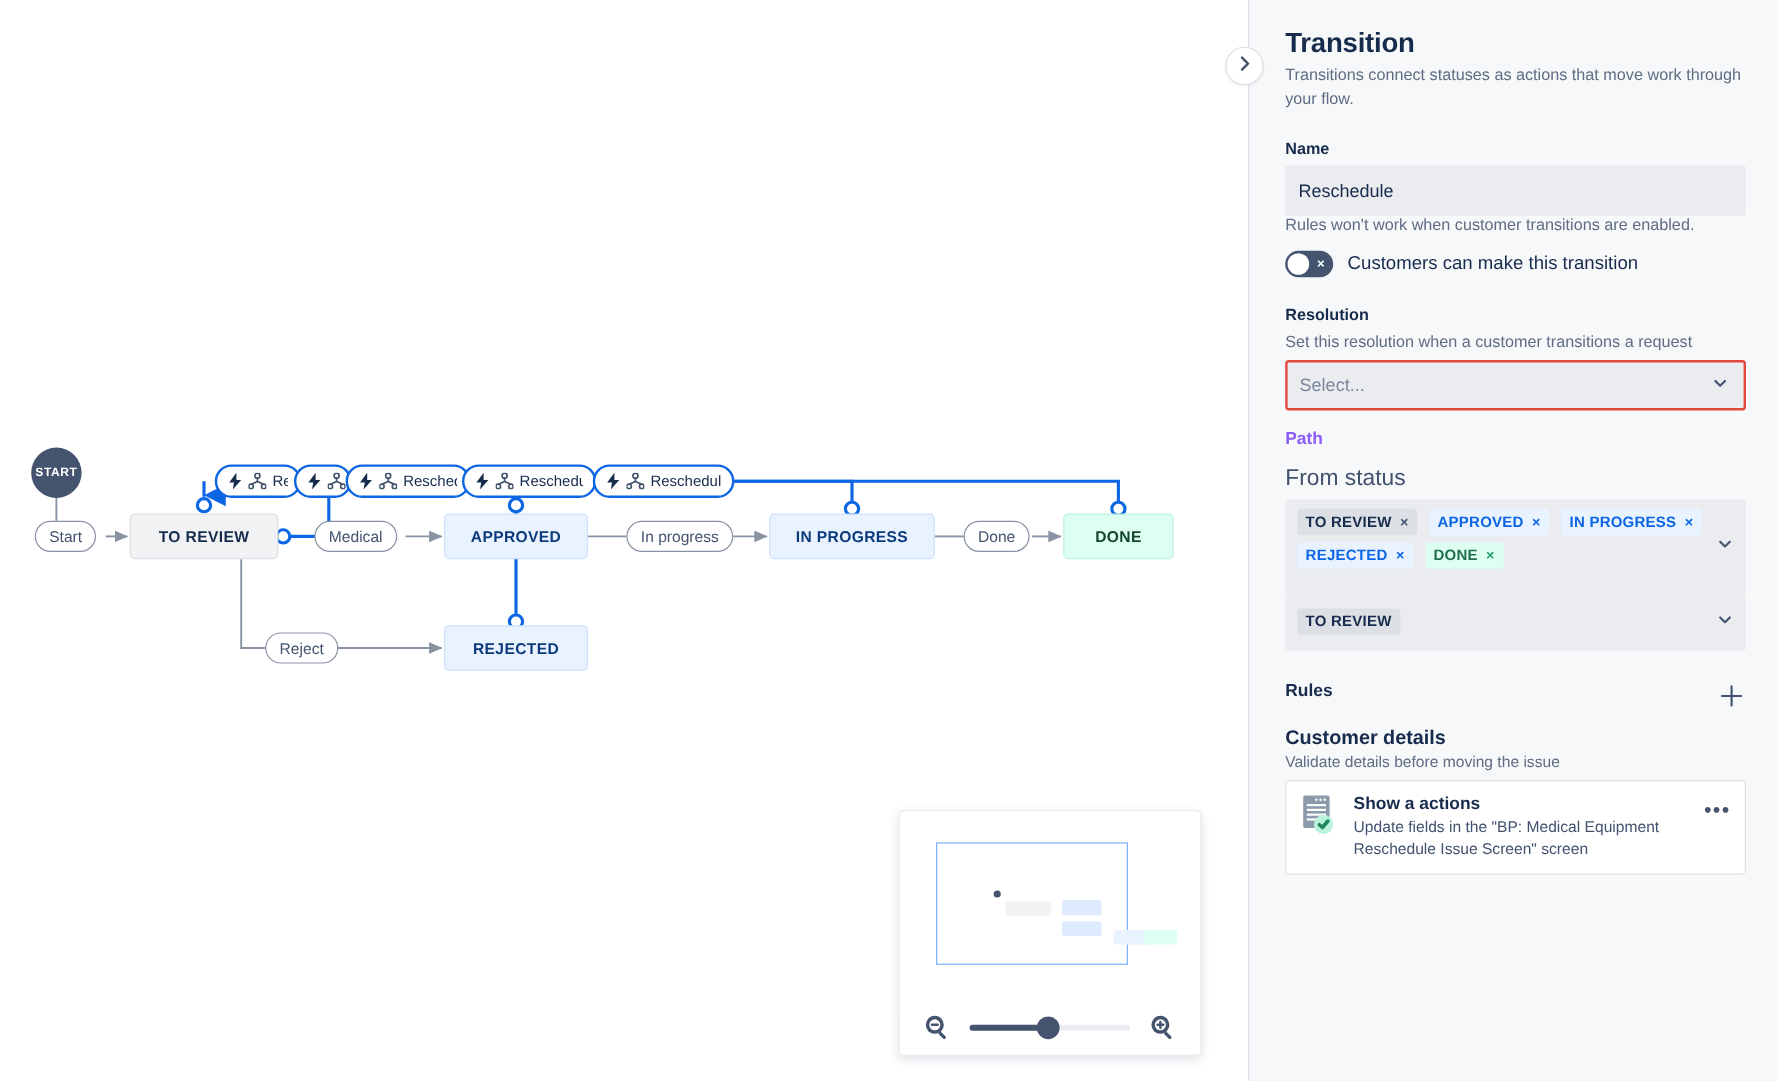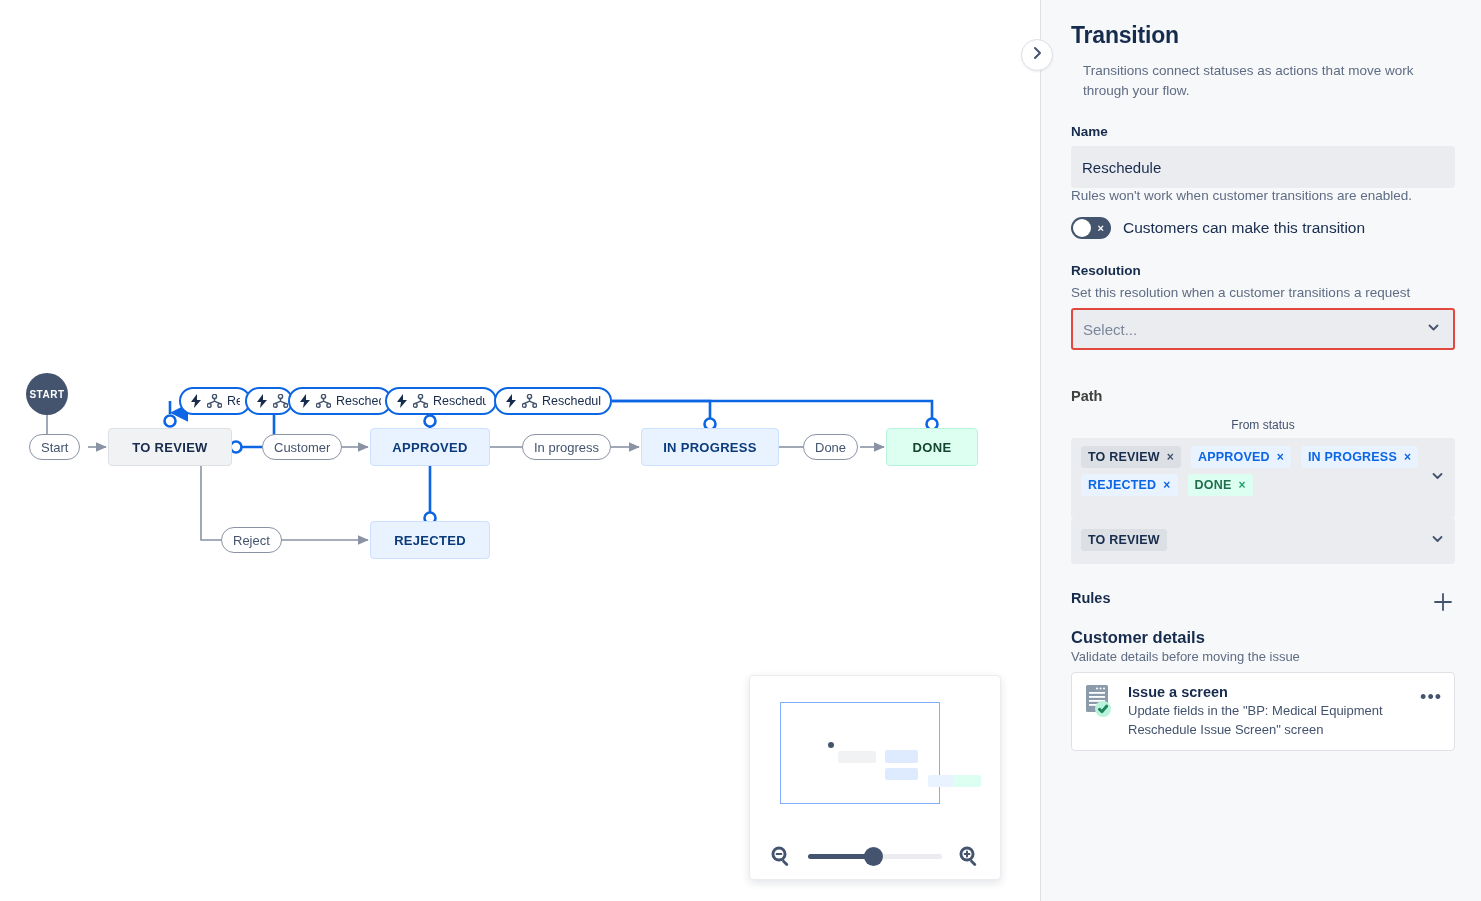--- a/index.html
+++ b/index.html
@@ -97,21 +97,21 @@
     width: 32px; height: 32px; border-radius: 50%;
     background: #ffffff; border: 1px solid #dfe1e6;
     display:flex; align-items:center; justify-content:center;
     z-index: 5;
     box-shadow: 0 1px 2px rgba(9,30,66,.08);
   }
   h1.panel-title {
     margin: 0 0 4px; font-size: 23px; font-weight: bold; color: #172b4d;
     letter-spacing: -.2px;
   }
-  .panel-sub { margin: 12px; font-size: 13.5px; color: #5e6c84; line-height: 1.45; }
+  .panel-sub { margin: 0; font-size: 13.5px; color: #5e6c84; line-height: 1.45; }
 
   .field-label { margin: 24px 0 7px; font-size: 13.5px; font-weight: bold; color: #172b4d; }
   .field-hint  { margin: 0 0 8px; font-size: 13.5px; color: #5e6c84; }
 
   .text-field {
     height: 42px; background: #ebecf0; border: 1px solid #ebecf0;
     border-radius: 3px; display:flex; align-items:center;
     padding: 0 10px; font-size: 15px; color: #172b4d;
   }
 
@@ -122,22 +122,22 @@
   }
   .toggle .knob { position:absolute; left:2px; top:2px; width:18px; height:18px; border-radius:50%; background:#fff; }
   .toggle .xm { position:absolute; right:7px; top:4px; color:#fff; font-size:11px; line-height:14px; font-weight:bold;}
   .toggle-label { font-size: 15.5px; color: #172b4d; }
 
   .select-field {
     height: 42px; background: #ebecf0; border: 2px solid #e2483d;
     border-radius: 3px; display:flex; align-items:center; justify-content: space-between;
     padding: 0 12px 0 10px; font-size: 15px; color: #7a869a; gap: 44px;
   }
-  .path-title { margin: 38px 0 0; font-size: 14.5px; font-weight: bold; color: #404040; }
-  .sub-label { margin: 14px 0 6px; font-size: 12px; color: #42526e; text-align: center; }
+  .path-title { margin: 16px 0 0; font-size: 14.5px; font-weight: bold; color: #8b5cf6; }
+  .sub-label { margin: 14px 0 6px; font-size: 19px; color: #42526e; }
 
   .tag-box {
     background: #ebecf0; border-radius: 3px; padding: 8px 10px 10px;
     position: relative; min-height: 80px;
   }
   .tag-box.single { min-height: 0; height: 46px; display:flex; align-items:center; }
   .tags { display:flex; flex-wrap: wrap; gap: 6px 10px; padding-right: 26px; }
   .tag {
     display:flex; align-items:center; gap: 7px;
     height: 22px; padding: 0 7px; border-radius: 3px;
@@ -233,21 +233,21 @@
       <span>DONE</span>
     </div>
     <div class="node blue" style="left:370px; top:521px; width:120px; height:38px;">
       <span>REJECTED</span>
     </div>
 
     <div class="pill" style="left:29px; top:434px;">
       <span>Start</span>
     </div>
     <div class="pill" style="left:262px; top:434px;">
-      <span>Customer</span>
+      <span>Medical</span>
     </div>
     <div class="pill" style="left:522px; top:434px;">
       <span>In progress</span>
     </div>
     <div class="pill" style="left:803px; top:434px;">
       <span>Done</span>
     </div>
     <div class="pill" style="left:221px; top:527px;">
       <span>Reject</span>
     </div>
@@ -481,20 +481,20 @@
           <circle cx="13" cy="4.5" r="1" fill="#ffffff"></circle>
           <circle cx="16.5" cy="4.5" r="1" fill="#ffffff"></circle>
           <circle cx="20" cy="4.5" r="1" fill="#ffffff"></circle>
           <g>
             <circle cx="19" cy="25" r="8" fill="#baf3db"></circle>
             <path d="M15.5 25.3 L18 27.6 L22.6 22.2" fill="none" stroke="#1f845a" stroke-width="3" stroke-linecap="round" stroke-linejoin="round"></path>
           </g>
         </svg>
       </span>
       <span class="body">
-        <span class="rname" style="display:block;">Issue a screen</span>
+        <span class="rname" style="display:block;">Show a actions</span>
         <span class="rdesc" style="display:block;">Update fields in the "BP: Medical Equipment Reschedule Issue Screen" screen</span>
       </span>
       <span class="dots">•••</span>
     </div>
 
   </div>
 </div>
 
 </body></html>

